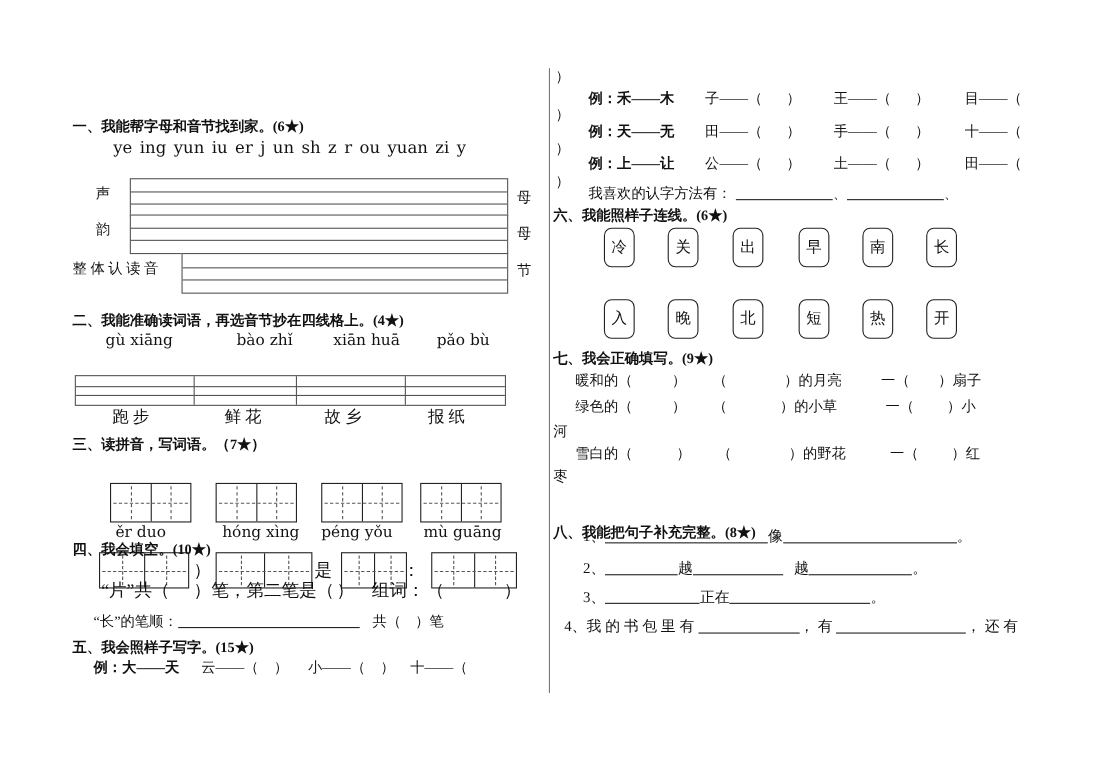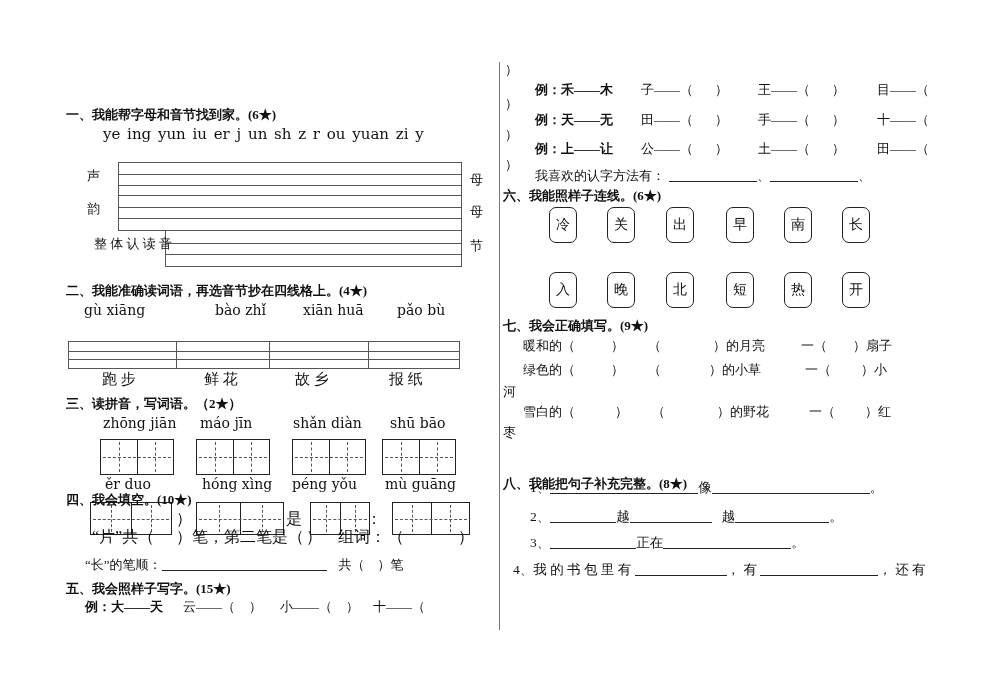--- a/index.html
+++ b/index.html
@@ -47,51 +47,45 @@
       <div class="hl" style="top: 66%;"></div>
     </div>
   <div class="fourline" style="left:165px;top:230px;width:297px;height:37px;">
       <div class="hl" style="top: 33%;"></div>
       <div class="hl" style="top: 66%;"></div>
     </div>
   <div class="t" style="left:87px;top:168px;">声</div>
   <div class="t" style="left:470px;top:172px;">母</div>
   <div class="t" style="left:87px;top:201px;">韵</div>
   <div class="t" style="left:470px;top:204px;">母</div>
-  <div class="t" style="left:66px;top:236px;margin-left:28px;">整 体 认 读 音</div>
+  <div class="t" style="left:66px;top:236px;">整 体 认 读 音</div>
   <div class="t" style="left:470px;top:238px;">节</div>
 
   <div class="t bold" style="left:66px;top:283px;">二、我能准确读词语，再选音节抄在四线格上。(4★)</div>
   <div class="row pinyin" style="top:302px;font-size:14px;">
-      <span class="wd" style="left: 84px;">gù xiāng</span>
+      <span class="wd" style="left: 96px;">gù xiāng</span>
       <span class="wd" style="left: 215px;">bào zhǐ</span>
       <span class="wd" style="left: 303px;">xiān huā</span>
       <span class="wd" style="left: 397px;">pǎo bù</span>
     </div>
   <div class="fourline" style="left:68px;top:341px;width:392px;height:28px;">
     <div class="vsep" style="left:107px;"></div>
     <div class="vsep" style="left:200px;"></div>
     <div class="vsep" style="left:299px;"></div>
   <div class="hl" style="top: 33%;"></div>
       <div class="hl" style="top: 66%;"></div>
     </div>
   <div class="row" style="top:370px;font-size:15px;">
       <span class="wd" style="left: 102px;">跑 步</span>
       <span class="wd" style="left: 204px;">鲜 花</span>
       <span class="wd" style="left: 295px;">故 乡</span>
       <span class="wd" style="left: 389px;">报 纸</span>
     </div>
 
-  <div class="t bold" style="left:66px;top:396px;">三、读拼音，写词语。（2★）</div>
-  <div class="row pinyin" style="top:415px;font-size:14px;">
-      <span class="wd" style="left: 103px;">zhōng jiān</span>
-      <span class="wd" style="left: 200px;">máo jīn</span>
-      <span class="wd" style="left: 293px;">shǎn diàn</span>
-      <span class="wd" style="left: 390px;">shū bāo</span>
-    </div>
+  <div class="t bold" style="left:66px;top:396px;">三、读拼音，写词语。（7★）</div>
   <div class="tian" style="left:100px;top:439px;width:74px;height:36px;">
       <div class="vmid"></div>
       <div class="dh"></div>
       <div class="dv" style="left: 25%;"></div>
       <div class="dv" style="left: 75%;"></div>
     </div>
   <div class="tian" style="left:196px;top:439px;width:74px;height:36px;">
       <div class="vmid"></div>
       <div class="dh"></div>
       <div class="dv" style="left: 25%;"></div>

